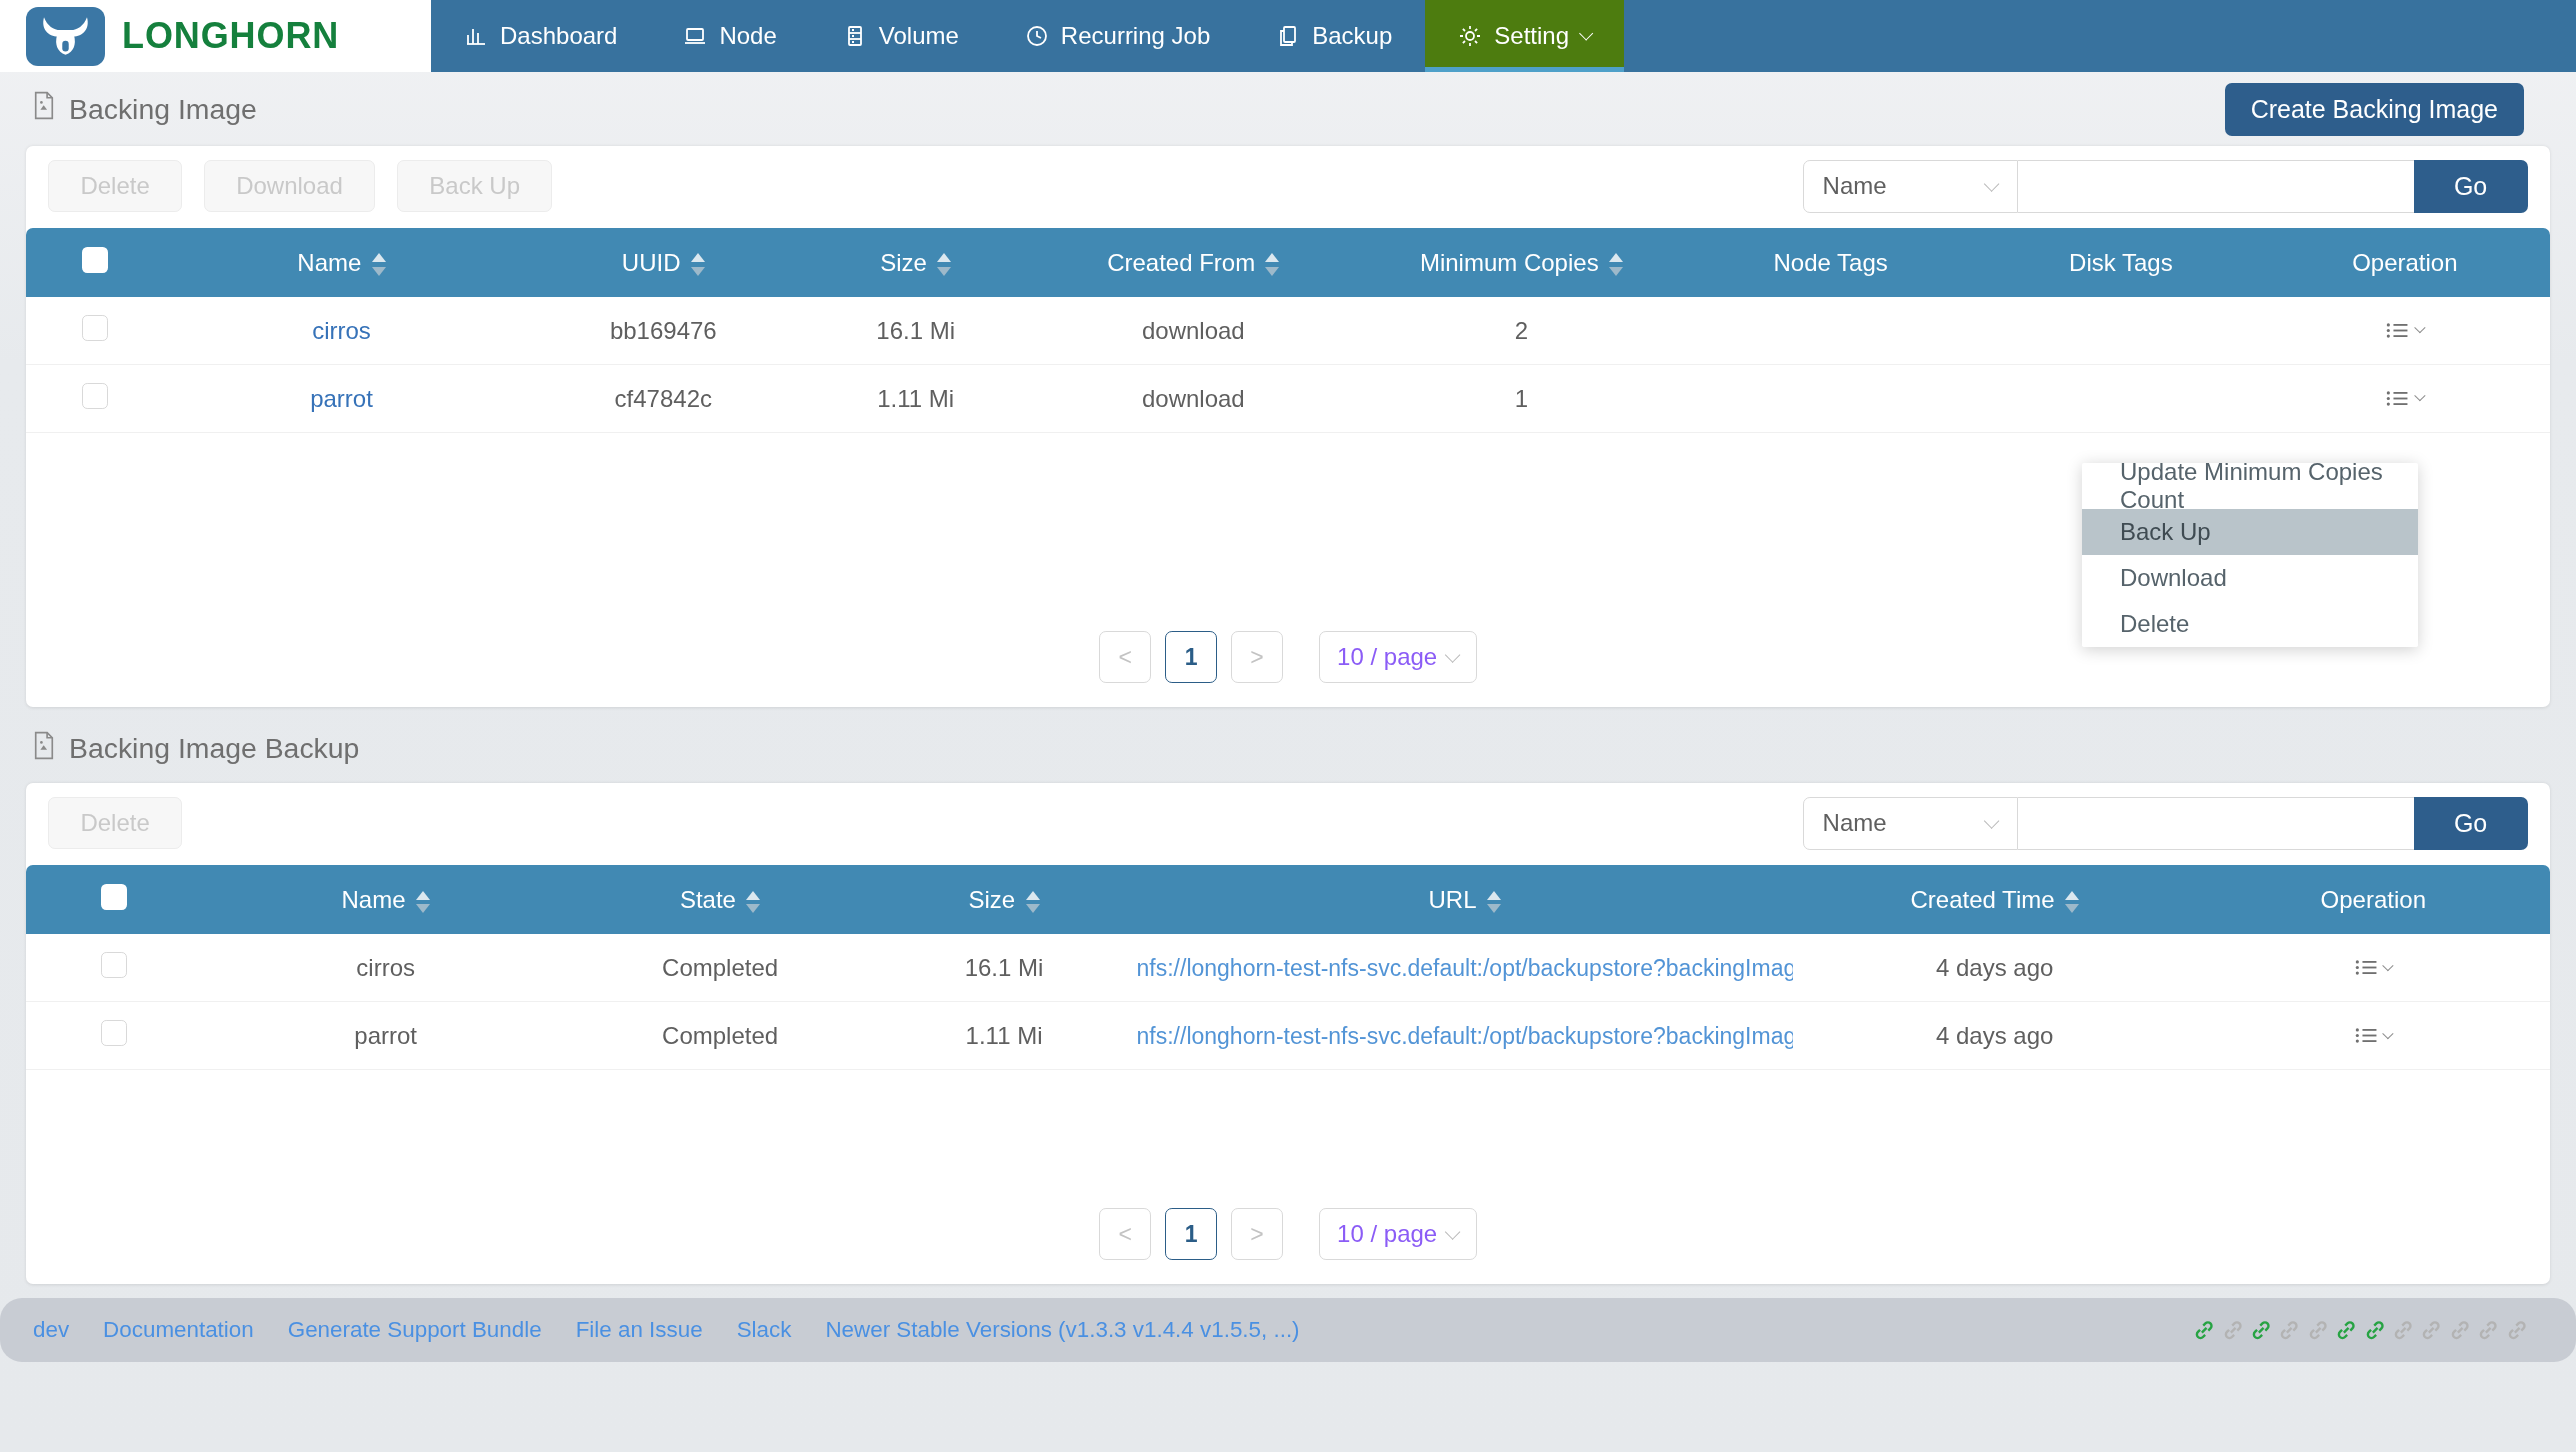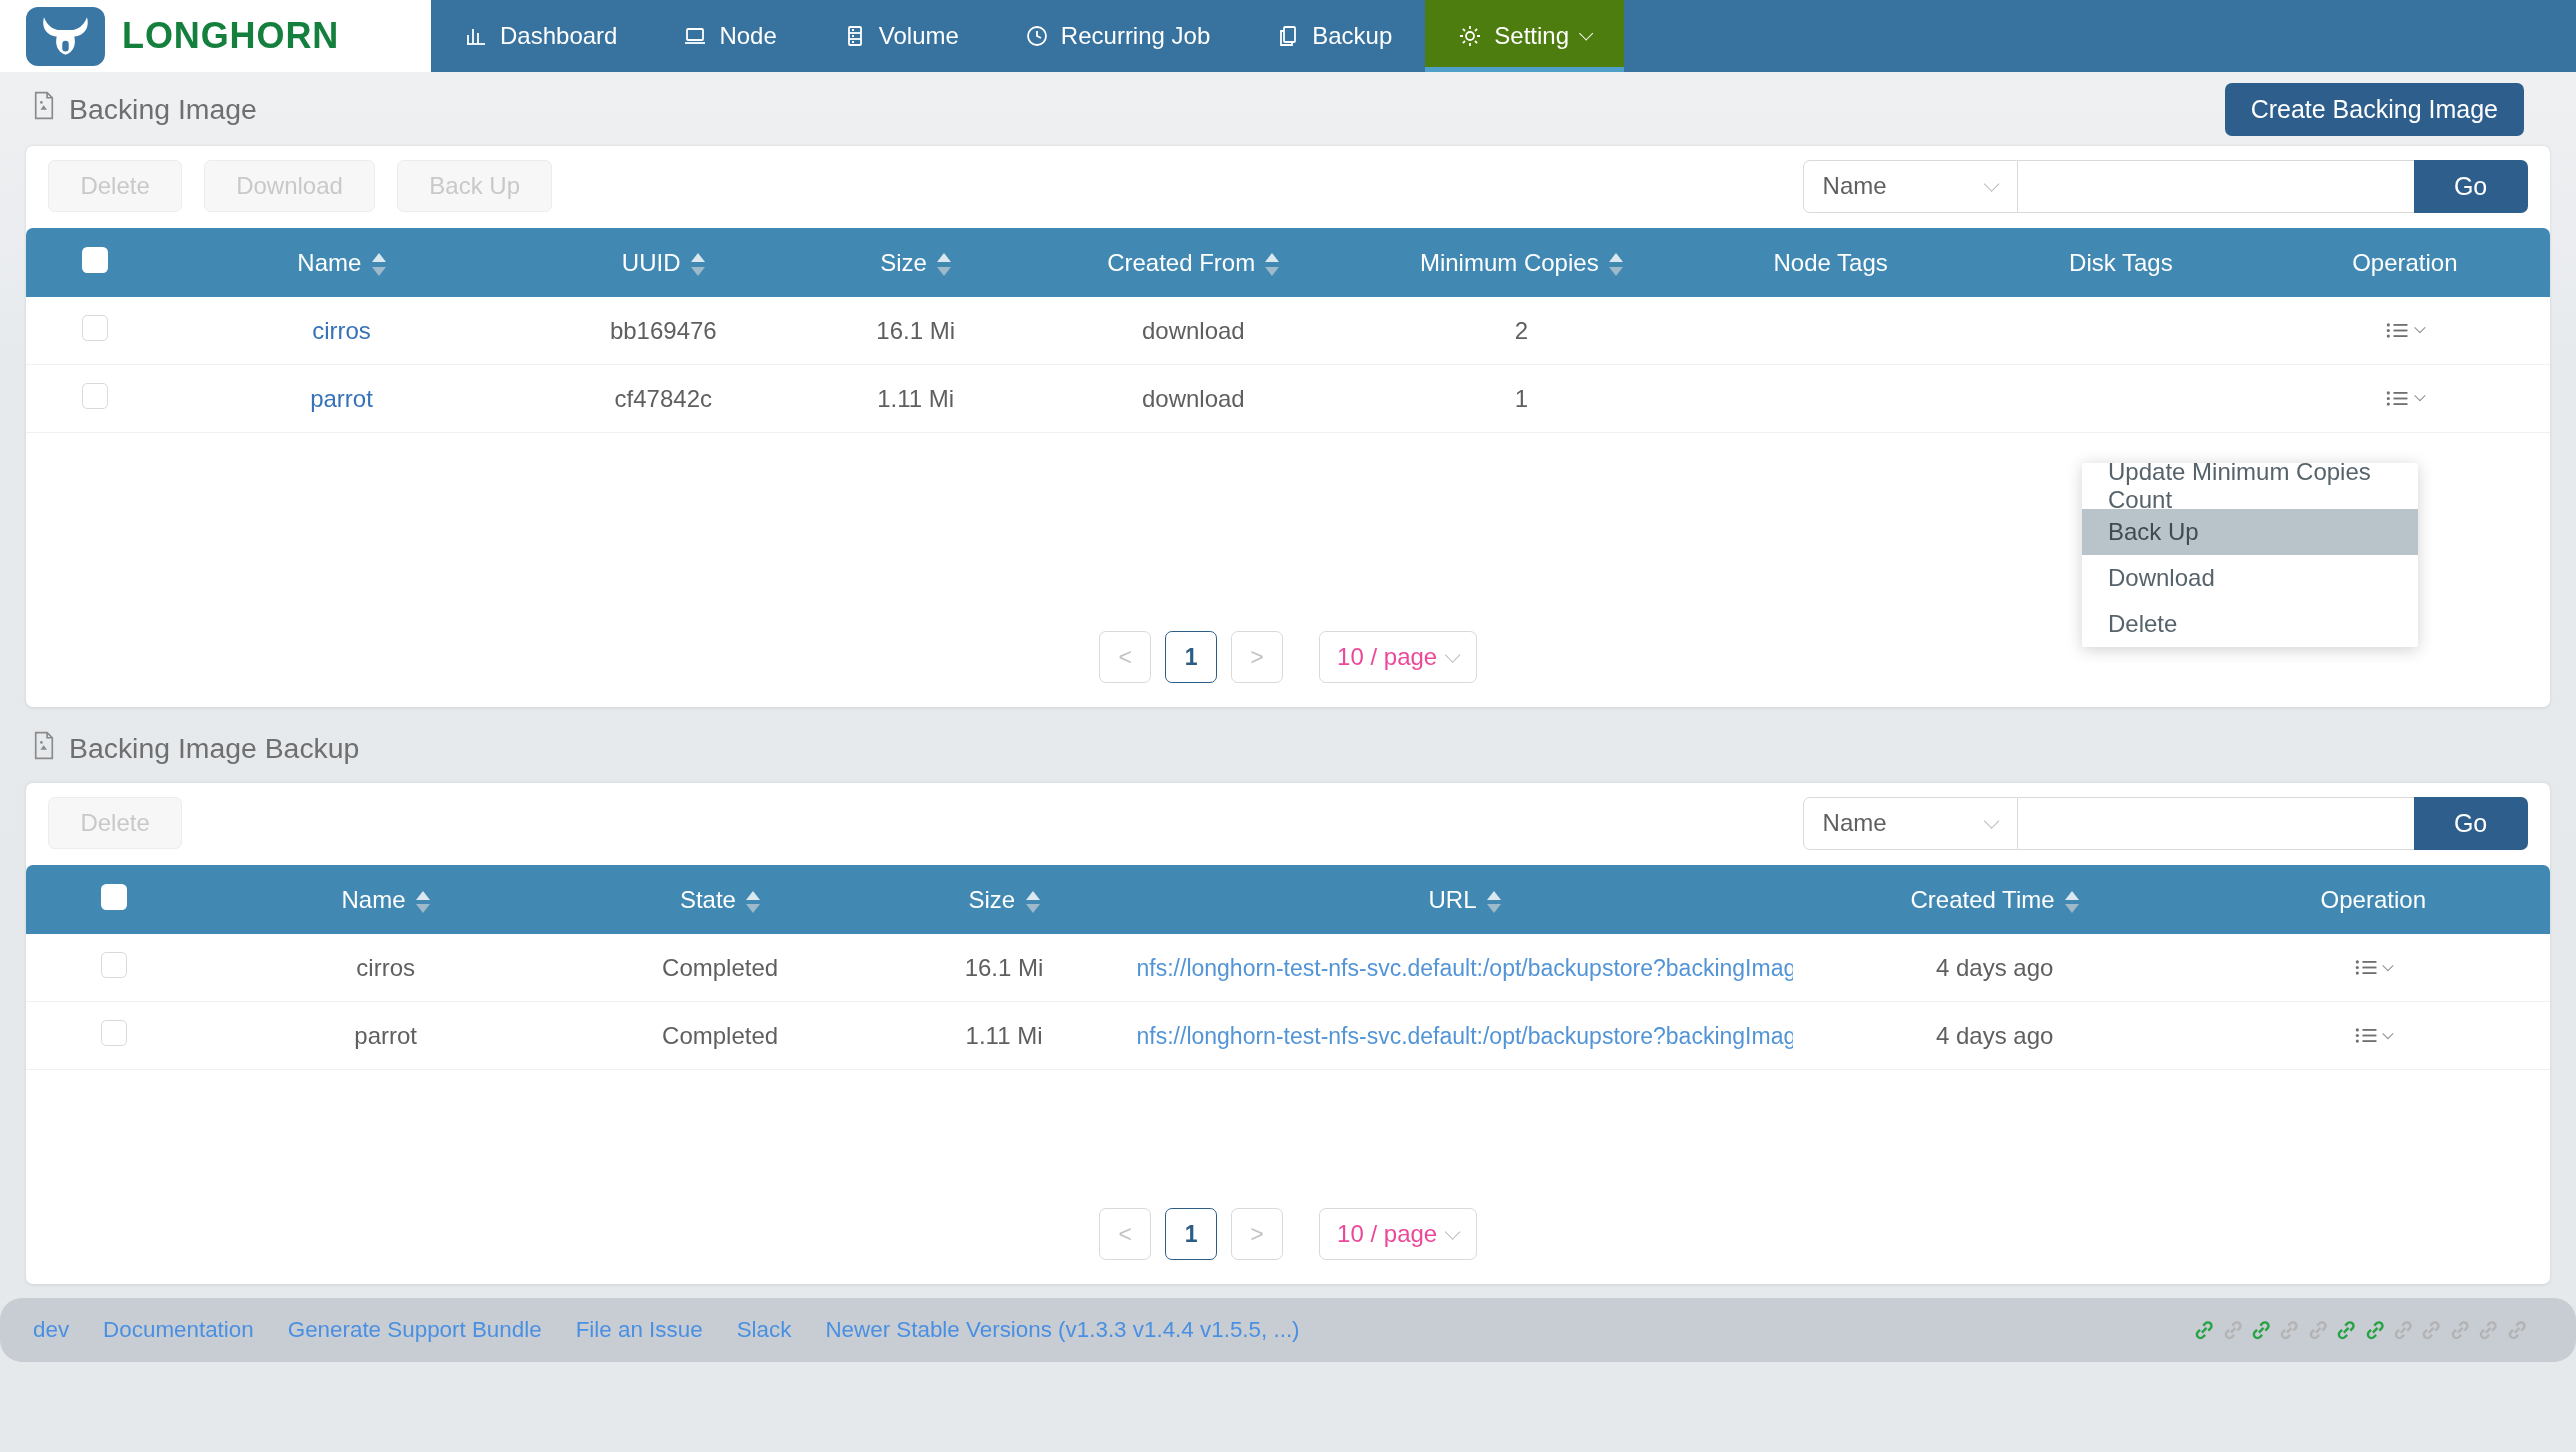--- a/index.html
+++ b/index.html
@@ -55,30 +55,30 @@
   .sorter .down { width: 0; height: 0; border-left: 7.8px solid transparent; border-right: 7.8px solid transparent; border-top: 9.5px solid #9db9ca; }
   .op-trigger { display: inline-flex; align-items: center; gap: 6.9px; cursor: pointer; }
 
   .spacer1 { height: 198px; }
   .spacer2 { height: 138px; }
 
   
   .pagination { display: flex; justify-content: center; align-items: center; gap: 13.8px; padding-bottom: 24px; }
   .pg-btn { width: 52px; height: 52px; background: #fff; border: 0.9px solid #d9d9d9; border-radius: 6.9px; font-size: 23px; color: #c3c3c3; font-family: inherit; display: flex; align-items: center; justify-content: center; cursor: pointer; }
   .pg-current { border-color: #2b5d87; color: #2b5d87; font-weight: 600; }
-  .pg-size { height: 52px; border: 0.9px solid #d9d9d9; border-radius: 6.9px; background: #fff; display: flex; align-items: center; gap: 10.3px; padding: 0 17px; font-size: 24px; color: #ec4899; margin-left: 22.4px; cursor: pointer; }
+  .pg-size { height: 52px; border: 0.9px solid #d9d9d9; border-radius: 6.9px; background: #fff; display: flex; align-items: center; gap: 10.3px; padding: 0 17px; font-size: 24px; color: #8b5cf6; margin-left: 22.4px; cursor: pointer; }
 
   
   .chev { width: 11.2px; height: 11.2px; border-right: 1.7px solid #b9b9b9; border-bottom: 1.7px solid #b9b9b9; transform: rotate(45deg) translate(-1.7px,-1.7px); display: inline-block; }
   .chev-white { border-color: #fff; width: 10.3px; height: 10.3px; }
   .chev-sm { width: 7.8px; height: 7.8px; border-color: #8d8d8d; }
 
   
   .context-menu { position: absolute; left: 2082px; top: 463px; width: 336px; background: #fff; box-shadow: 0 2.6px 15.5px rgba(0,0,0,0.18); border-radius: 1.7px; z-index: 50; }
-  .menu-item { height: 46px; display: flex; align-items: center; padding-left: 26px; font-size: 24px; color: #56636b; cursor: pointer; }
+  .menu-item { height: 46px; display: flex; align-items: center; padding-left: 38px; font-size: 24px; color: #56636b; cursor: pointer; }
   .menu-item.active { background: #b9c4ca; color: #3f4b52; }
 
   
   .footer { margin-top: 13.8px; height: 64px; background: #c8ccd3; display: flex; align-items: center; padding: 0 48px 0 33px; gap: 34px; font-size: 22.4px; border-radius: 22px; }
   .footer a { color: #4a90e2; text-decoration: none; cursor: pointer; }
   .chains { margin-left: auto; display: flex; gap: 6px; }
   .chain { display: inline-flex; }
   .chain.green { color: #27a343; }
   .chain.gray { color: #b3b3b3; }
 </style>

